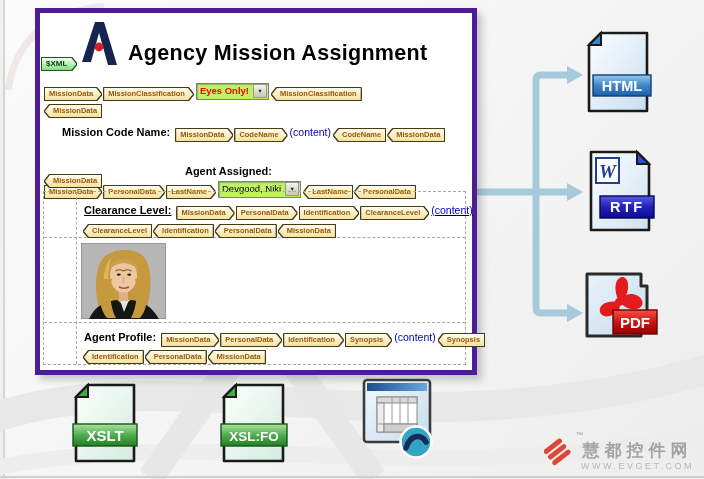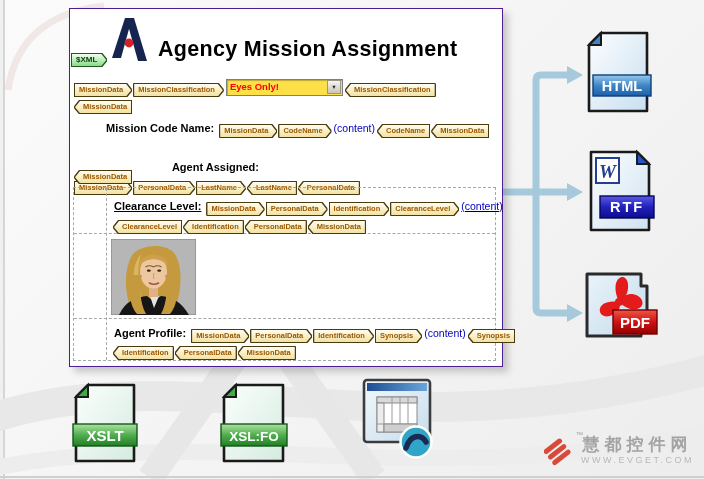--- a/index.html
+++ b/index.html
@@ -6,23 +6,22 @@
   body{
     width:704px;height:479px;overflow:hidden;position:relative;
     background:linear-gradient(135deg,#fbfbfb 0%,#f4f4f4 55%,#ededed 100%);
     font-family:"Liberation Sans",sans-serif;
   }
   .stage{position:absolute;inset:0;}
   svg.bg-decor{position:absolute;left:0;top:0;z-index:0;}
   
   .doc-panel{
     position:absolute;left:35px;top:8px;width:432px;height:357px;
-    background:#ffffff;border:1px solid #4c1d95;z-index:2;
+    background:#ffffff;border:5px solid #4c1d95;z-index:2;
     box-shadow:5px 5px 7px rgba(110,110,110,.35);
-    margin-left:34px;
   }
   .xml-tag-wrap{position:absolute;left:2px;top:39px;
     filter:drop-shadow(0 -1px 0 #23571f) drop-shadow(0 1px 0 #23571f) drop-shadow(-1px 0 0 #23571f) drop-shadow(1px 0 0 #23571f);}
   .xml-tag{
     display:inline-block;font:bold 8px "Liberation Sans",sans-serif;color:#0c3c0c;
     background:linear-gradient(#f2fff0,#86dc86);padding:2px 9px 2px 4px;line-height:1;
     clip-path:polygon(0 0,calc(100% - 5px) 0,100% 50%,calc(100% - 5px) 100%,0 100%);
   }
   .altova-logo{position:absolute;left:38px;top:5px;}
   .doc-title{
@@ -35,39 +34,39 @@
   .tag-wrap{display:inline-block;
     filter:drop-shadow(0 -1px 0 #4a3a10) drop-shadow(0 1px 0 #4a3a10) drop-shadow(-1px 0 0 #4a3a10) drop-shadow(1px 0 0 #4a3a10);}
   .tag{
     display:inline-block;font:bold 7.5px "Liberation Sans",sans-serif;color:#9c5700;
     background:linear-gradient(#fffdf0,#f2e2a2);padding:2px 4px;line-height:1.1;
   }
   .tag.open{clip-path:polygon(0 0,calc(100% - 5px) 0,100% 50%,calc(100% - 5px) 100%,0 100%);padding-right:8px;}
   .tag.close{clip-path:polygon(5px 0,100% 0,100% 100%,5px 100%,0 50%);padding-left:8px;}
   .content-tag{font:10.5px "Liberation Sans",sans-serif;color:#0000bf;}
   .combo{
-    display:inline-flex;align-items:center;background:#fde047;border:1px solid #7f7f7f;
-    height:15px;box-shadow:inset 1px 1px 1px rgba(0,0,0,.25);gap:44px;
+    display:inline-flex;align-items:center;background:#bef264;border:1px solid #7f7f7f;
+    height:15px;box-shadow:inset 1px 1px 1px rgba(0,0,0,.25);
   }
   .combo-value{padding:0 3px;font:9.5px "Liberation Sans",sans-serif;line-height:1;}
   .combo-btn{
     width:12px;height:12px;margin:0 1px;display:flex;align-items:center;justify-content:center;
     background:linear-gradient(#f6f4ee,#c9c5b9);border:1px solid #9a968a;font-size:5.5px;color:#222;
   }
   
   .dashed-table{position:absolute;left:3px;top:178px;width:421px;height:172px;border:1px dashed #a8a8a8;}
   .dt-vline{position:absolute;left:32px;top:0;bottom:0;border-left:1px dashed #a8a8a8;}
   .dt-h1{position:absolute;left:0;right:0;top:45px;border-top:1px dashed #a8a8a8;}
   .dt-h2{position:absolute;left:0;right:0;top:130px;border-top:1px dashed #a8a8a8;}
   .photo{position:absolute;left:37px;top:51px;}
   
   svg.arrows{position:absolute;left:0;top:0;z-index:1;}
   .out-icon{position:absolute;z-index:2;}
   
-  .watermark{position:absolute;right:10px;bottom:8px;display:flex;align-items:flex-start;gap:7px;z-index:3;}
+  .watermark{position:absolute;right:10px;bottom:8px;display:flex;align-items:flex-end;gap:7px;z-index:3;}
   .wm-text{display:flex;flex-direction:column;align-items:center;}
   .wm-cn{font:bold 17px "DejaVu Sans","Liberation Sans",sans-serif;color:#a3a3a3;letter-spacing:5px;line-height:1.1;}
   .wm-url{font:9px "Liberation Sans",sans-serif;color:#b8b8b8;letter-spacing:2.5px;margin-top:1px;}
   .wm-logo{position:relative;}
   .wm-tm{position:absolute;top:-4px;right:-9px;font:7px "Liberation Sans",sans-serif;color:#9a9a9a;}
 </style>
 </head>
 <body>
 
 <div class="stage">
@@ -116,37 +115,41 @@
             <span class="combo-value" style="color: rgb(255, 0, 0); font-weight: bold;">Eyes Only!</span>
             <span class="combo-btn">▼</span>
           </span>
           <span class="tag-wrap"><span class="tag close">MissionClassification</span></span>
         </span>
     </div>
     <div class="row" style="left:5px;top:86px;">
         <span class="tag-wrap"><span class="tag close">MissionData</span></span>
       </div>
 
-    <div class="row" style="left:20px;top:110px;padding-left:16px;">
+    <div class="row" style="left:6px;top:110px;padding-left:16px;">
       <span class="sec-label">Mission Code Name:</span>
       <span class="row" style="position:static;">
           <span class="tag-wrap"><span class="tag open">MissionData</span></span>
           <span class="tag-wrap"><span class="tag open">CodeName</span></span>
           <span class="content-tag">(content)</span>
           <span class="tag-wrap"><span class="tag close">CodeName</span></span>
           <span class="tag-wrap"><span class="tag close">MissionData</span></span>
         </span>
     </div>
 
     <div class="row" style="left:5px;top:152px;flex-direction:column;">
       <span class="sec-label">Agent Assigned:</span>
       <span class="row" style="position:static;">
           <span class="tag-wrap"><span class="tag open">MissionData</span></span>
           <span class="tag-wrap"><span class="tag open">PersonalData</span></span>
           <span class="tag-wrap"><span class="tag open">LastName</span></span>
+          <span class="combo">
+            <span class="combo-value" style="color: rgb(0, 0, 0);">Devgood, Niki</span>
+            <span class="combo-btn">▼</span>
+          </span>
           <span class="tag-wrap"><span class="tag close">LastName</span></span>
           <span class="tag-wrap"><span class="tag close">PersonalData</span></span>
         </span>
     </div>
     <div class="row" style="left:5px;top:156px;">
         <span class="tag-wrap"><span class="tag close">MissionData</span></span>
       </div>
 
     <div class="dashed-table">
       <div class="dt-vline"></div>

